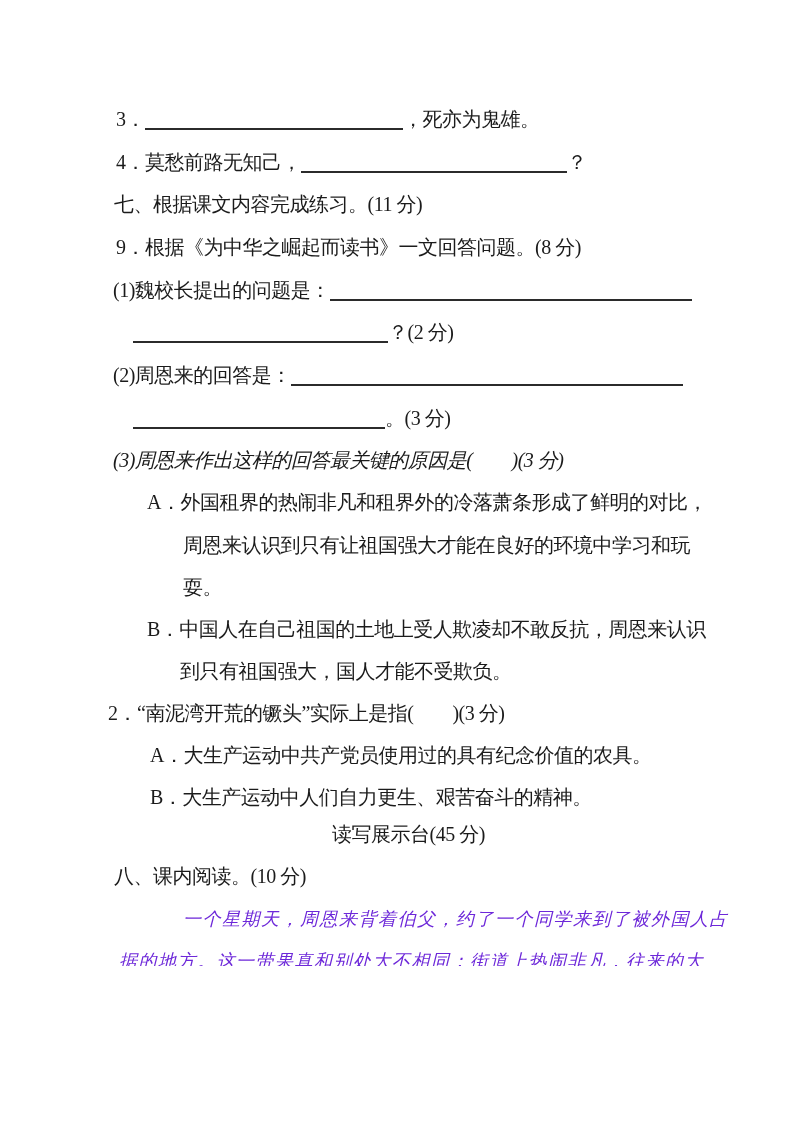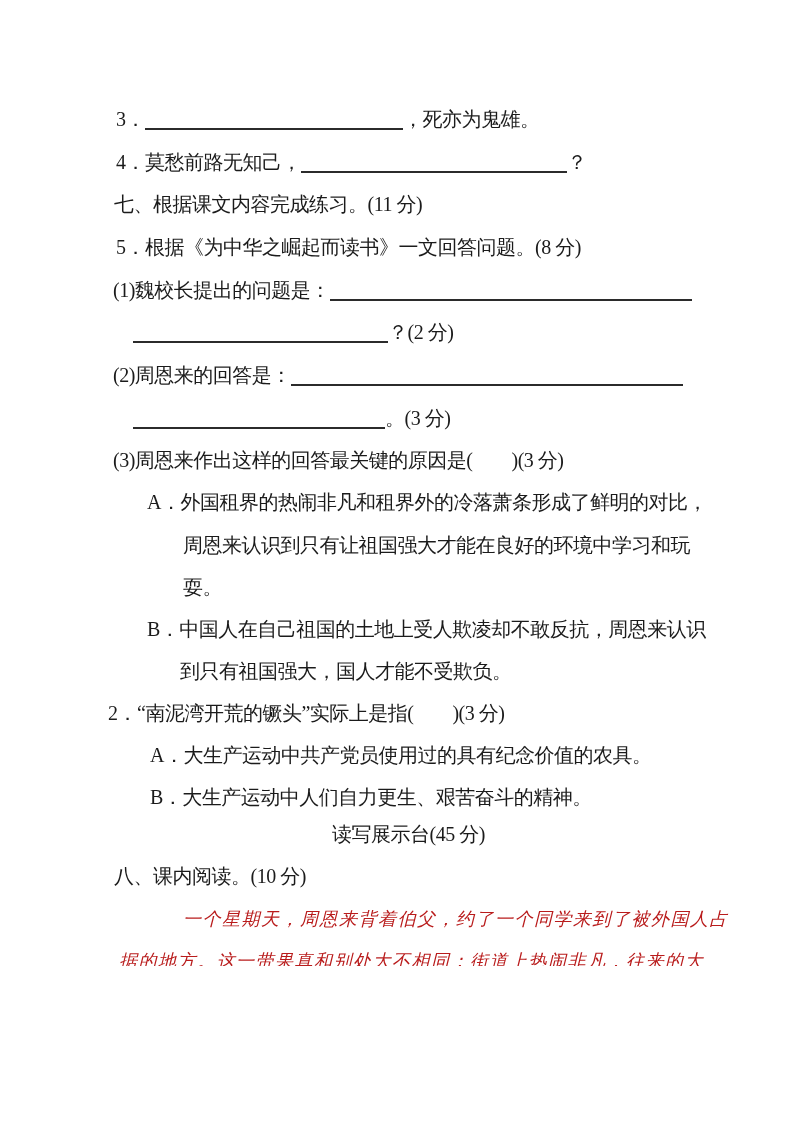--- a/index.html
+++ b/index.html
@@ -27,46 +27,46 @@
     left: 0;
     width: 100%;
     text-align: center;
     padding-left: 24px;
     box-sizing: border-box;
   }
   .line.kai {
     font-style: italic;
     font-size: 18px;
     letter-spacing: 1.5px;
-    color: #b91c1c;
+    color: #6d28d9;
   }
   .run {
     display: inline-block;
     vertical-align: baseline;
   }
   .blank {
     display: inline-block;
     height: 1em;
     border-bottom: 2px solid #2b2b2b;
     vertical-align: -4px;
   }
 </style>
 </head>
 <body>
 
 <div class="page">
     <div class="line" style="top: 105px; left: 116px;"><span class="run">3．</span><span class="blank" style="width: 258px;"></span><span class="run">，死亦为鬼雄。</span></div>
     <div class="line" style="top: 148px; left: 116px;"><span class="run">4．莫愁前路无知己，</span><span class="blank" style="width: 266px;"></span><span class="run">？</span></div>
     <div class="line" style="top: 190px; left: 114px;"><span class="run">七、根据课文内容完成练习。(11 分)</span></div>
-    <div class="line" style="top: 233px; left: 116px;"><span class="run">5．根据《为中华之崛起而读书》一文回答问题。(8 分)</span></div>
+    <div class="line" style="top: 233px; left: 116px;"><span class="run">9．根据《为中华之崛起而读书》一文回答问题。(8 分)</span></div>
     <div class="line" style="top: 276px; left: 113px;"><span class="run">(1)魏校长提出的问题是：</span><span class="blank" style="width: 362px;"></span></div>
     <div class="line" style="top: 318px; left: 133px;"><span class="blank" style="width: 255px;"></span><span class="run">？(2 分)</span></div>
     <div class="line" style="top: 361px; left: 113px;"><span class="run">(2)周恩来的回答是：</span><span class="blank" style="width: 392px;"></span></div>
     <div class="line" style="top: 404px; left: 133px;"><span class="blank" style="width: 252px;"></span><span class="run">。(3 分)</span></div>
-    <div class="line" style="top: 446px; left: 113px;"><span class="run">(3)周恩来作出这样的回答最关键的原因是(　　)(3 分)</span></div>
+    <div class="line" style="top: 446px; left: 113px; font-style: italic;"><span class="run">(3)周恩来作出这样的回答最关键的原因是(　　)(3 分)</span></div>
     <div class="line" style="top: 488px; left: 147px;"><span class="run">A．外国租界的热闹非凡和租界外的冷落萧条形成了鲜明的对比，</span></div>
     <div class="line" style="top: 531px; left: 183px;"><span class="run">周恩来认识到只有让祖国强大才能在良好的环境中学习和玩</span></div>
     <div class="line" style="top: 573px; left: 183px;"><span class="run">耍。</span></div>
     <div class="line" style="top: 615px; left: 147px;"><span class="run">B．中国人在自己祖国的土地上受人欺凌却不敢反抗，周恩来认识</span></div>
     <div class="line" style="top: 657px; left: 180px;"><span class="run">到只有祖国强大，国人才能不受欺负。</span></div>
     <div class="line" style="top: 699px; left: 108px;"><span class="run">2．“南泥湾开荒的镢头”实际上是指(　　)(3 分)</span></div>
     <div class="line" style="top: 741px; left: 150px; text-align: center;"><span class="run">A．大生产运动中共产党员使用过的具有纪念价值的农具。</span></div>
     <div class="line" style="top: 783px; left: 150px;"><span class="run">B．大生产运动中人们自力更生、艰苦奋斗的精神。</span></div>
     <div class="line center" style="top: 820px;"><span class="run">读写展示台(45 分)</span></div>
     <div class="line" style="top: 862px; left: 114px;"><span class="run">八、课内阅读。(10 分)</span></div>

